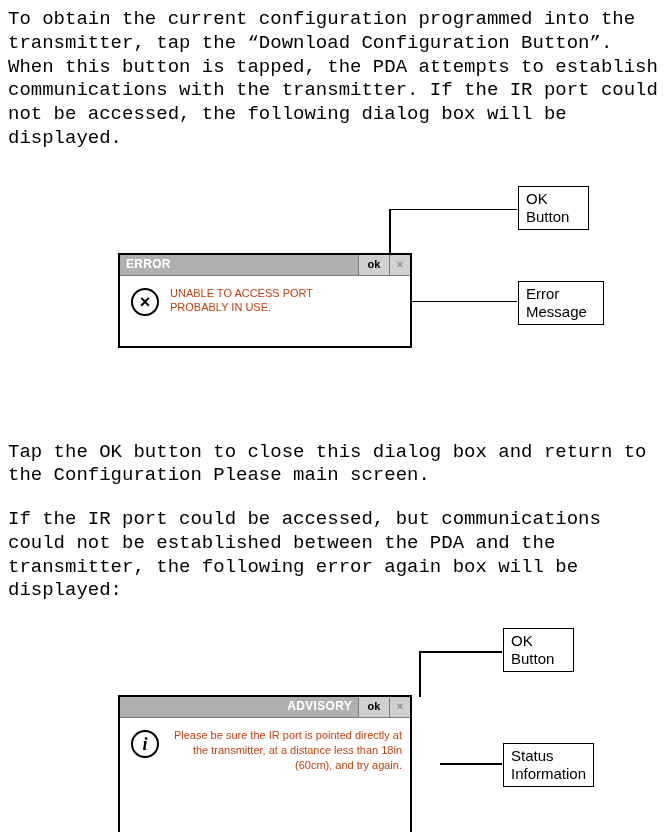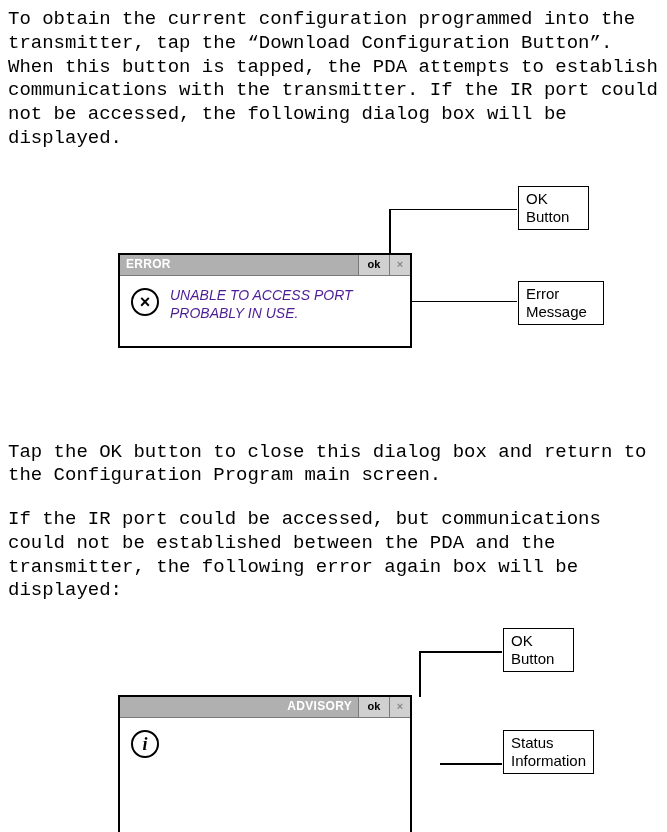--- a/index.html
+++ b/index.html
@@ -85,25 +85,24 @@
     display: flex;
     align-items: center;
     justify-content: center;
     font-size: 18px;
     font-weight: bold;
     line-height: 1;
     box-sizing: border-box;
   }
   .dialog .msg {
     padding-left: 8px;
-    font-size: 14px;
+    font-size: 11px;
     line-height: 1.35;
-    color: #4c1d95;
+    color: #c2410c;
     font-family: Tahoma, Arial, sans-serif;
-    font-style: italic;
   }
   
   .callout {
     position: absolute;
     border: 1.5px solid #000;
     background: #fff;
     padding: 3px 7px;
     font-family: Tahoma, Arial, sans-serif;
     font-size: 15px;
     line-height: 1.2;
@@ -146,37 +145,38 @@
     </div>
     <div class="body">
       <div class="icon-cell">
         <div class="circle-icon">×</div>
       </div>
       <div class="msg">UNABLE TO ACCESS PORT<br>PROBABLY IN USE.</div>
     </div>
   </div>
 </div>
 
-<p class="para">Tap the OK button to close this dialog box and return to the Configuration Program main screen.</p>
+<p class="para">Tap the OK button to close this dialog box and return to the Configuration Please main screen.</p>
 <p class="para">If the IR port could be accessed, but communications could not be established between the PDA and the transmitter, the following error again box will be displayed:</p>
 
 <div class="figure-wrap" style="height:230px; margin-top:30px;">
 
   <div class="callout two-line" style="left:495px; top:-5px; width:55px;">OK<br>Button</div>
   <div class="lead-v" style="left:411px; top:18px; height:46px;"></div>
   <div class="lead" style="left:411px; top:18px; width:83px;"></div>
 
-  <div class="callout" style="left:495px; top:97px;">Status<br>Information</div>
+  <div class="callout" style="left:495px; top:110px;">Status<br>Information</div>
   <div class="lead" style="left:432px; top:130px; width:62px;"></div>
 
   <div class="dialog" style="position:absolute; top:62px; text-align:right;">
     <div class="titlebar">
       <div class="title">ADVISORY</div>
       <div class="tb-btn">ok</div>
       <div class="tb-btn small">×</div>
     </div>
     <div class="body tall">
       <div class="icon-cell">
         <div class="circle-icon" style="font-family:Georgia,'Times New Roman',serif; font-style:italic;">i</div>
       </div>
+      <div class="msg">Please be sure the IR port is pointed directly at the transmitter, at a distance less than 18in (60cm), and try again.</div>
     </div>
   </div>
 </div>
 
 </body></html>

